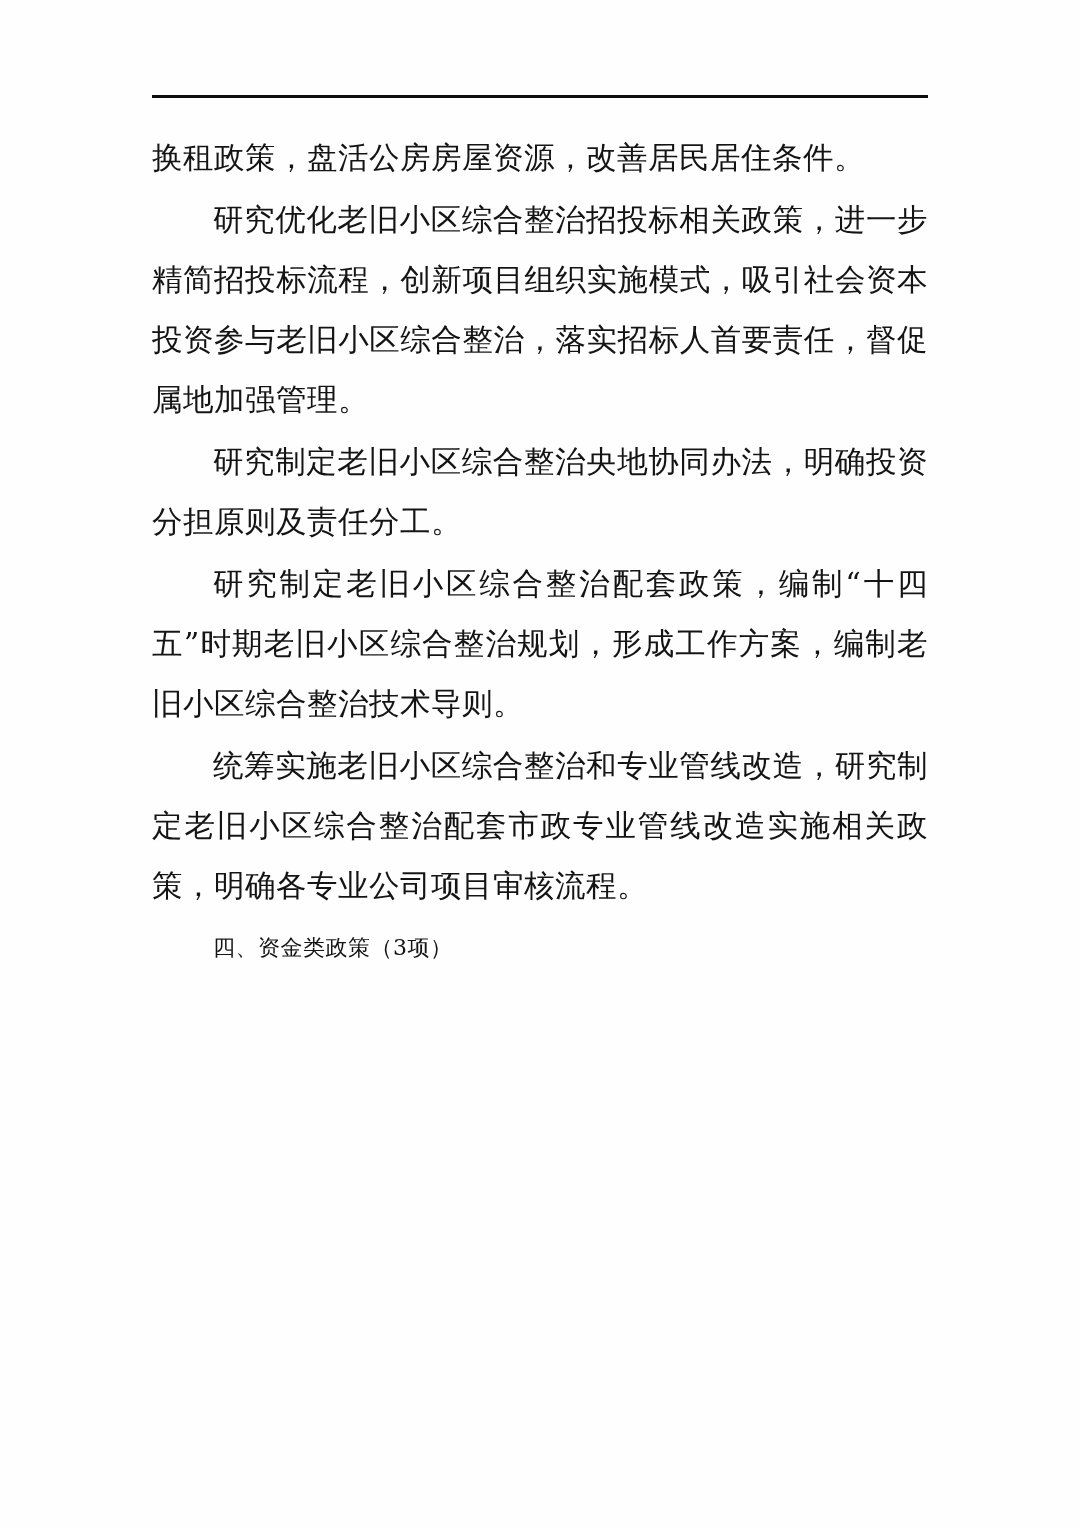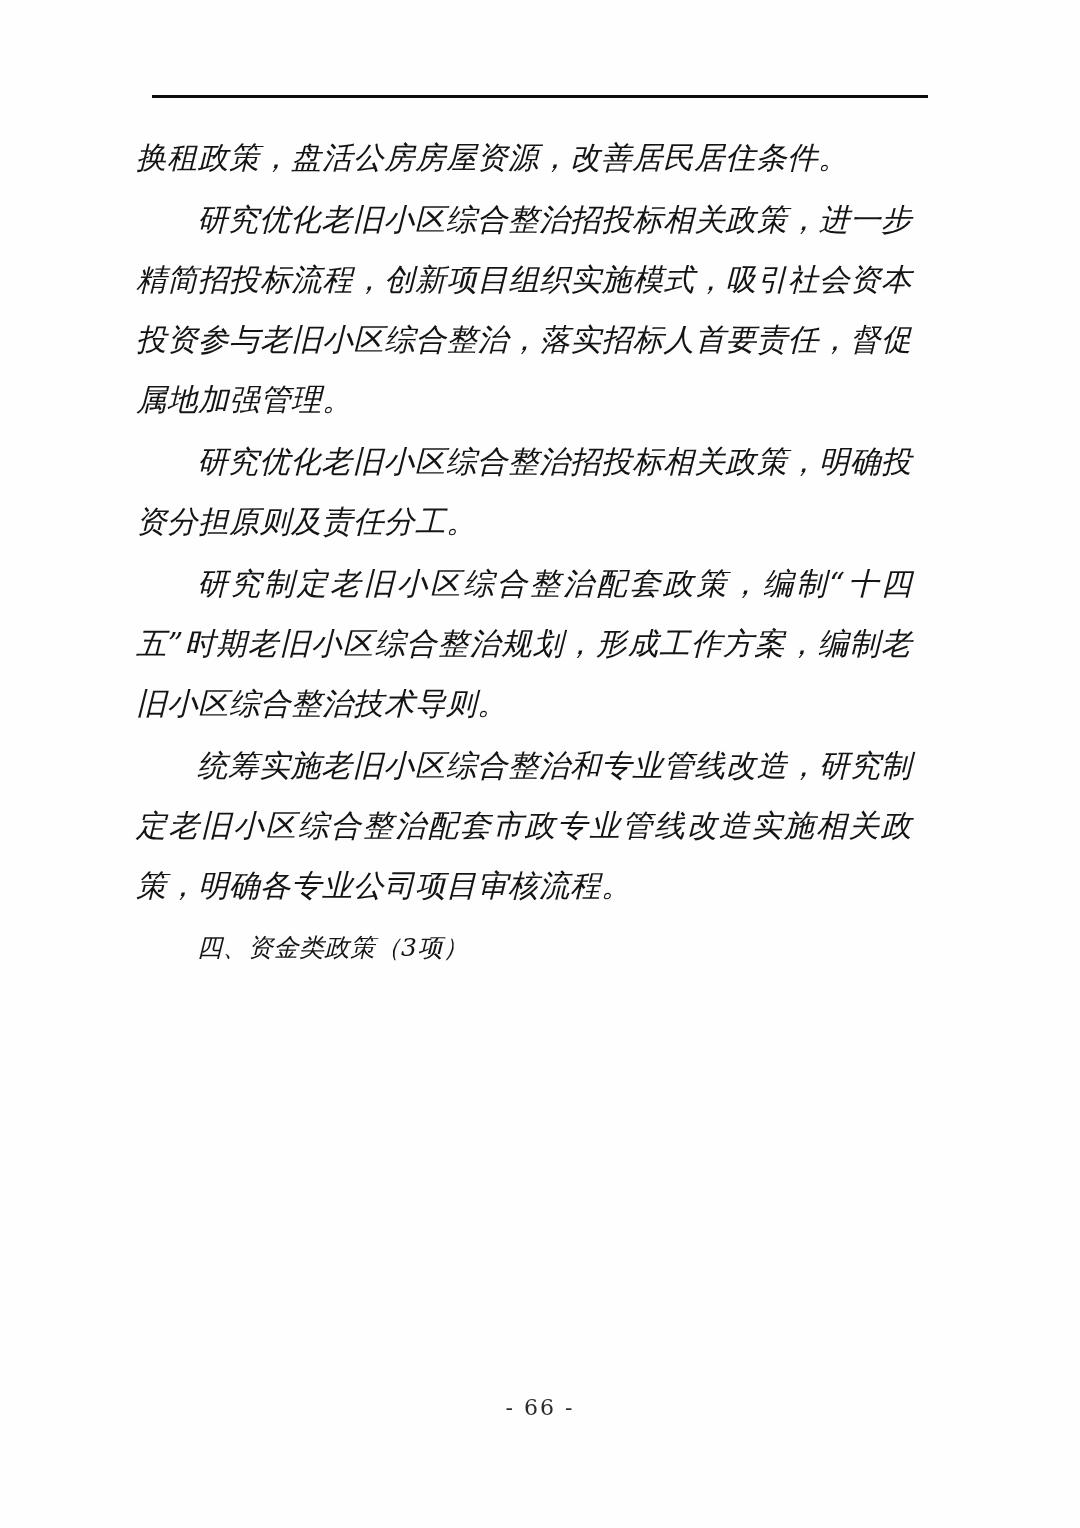--- a/index.html
+++ b/index.html
@@ -26,42 +26,41 @@
   .header-rule {
     position: absolute;
     left: 152px;
     top: 95px;
     width: 776px;
     height: 0;
     border-top: 3px solid #0d0d0d;
   }
   .content {
     position: absolute;
-    left: 136px;
+    left: 152px;
     top: 128px;
     width: 776px;
-    font-style: italic;
   }
   p.para {
     margin: 0 0 2px 0;
     font-size: 30.5px;
     line-height: 60px;
     letter-spacing: 0.5px;
     text-align: justify;
     text-justify: inter-ideograph;
     color: #141414;
     font-family: "DejaVu Serif", serif;
     font-weight: 400;
   }
   p.indent {
     text-indent: 61px;
   }
   p.section-head {
     margin: 0;
-    font-size: 25px;
+    font-size: 22px;
     line-height: 60px;
     letter-spacing: 0.5px;
     text-indent: 61px;
     color: #141414;
     font-weight: 500;
   }
   .page-number {
     position: absolute;
     left: 0;
     top: 1395px;
@@ -79,28 +78,27 @@
 <div class="page">
 
   <div class="header-rule"></div>
 
   <div class="content">
 
     <p class="para">换租政策，盘活公房房屋资源，改善居民居住条件。</p>
 
     <p class="para indent">研究优化老旧小区综合整治招投标相关政策，进一步精简招投标流程，创新项目组织实施模式，吸引社会资本投资参与老旧小区综合整治，落实招标人首要责任，督促属地加强管理。</p>
 
-    <p class="para indent">研究优化老旧小区综合整治招投标相关政策，明确投资分担原则及责任分工。</p>
+    <p class="para indent">研究制定老旧小区综合整治央地协同办法，明确投资分担原则及责任分工。</p>
 
     <p class="para indent">研究制定老旧小区综合整治配套政策，编制“十四五”时期老旧小区综合整治规划，形成工作方案，编制老旧小区综合整治技术导则。</p>
 
     <p class="para indent">统筹实施老旧小区综合整治和专业管线改造，研究制定老旧小区综合整治配套市政专业管线改造实施相关政策，明确各专业公司项目审核流程。</p>
 
     <p class="section-head">四、资金类政策（3项）</p>
 
 
 
 
   </div>
 
-  <div class="page-number">- 66 -</div>
 
 </div>
 
 </body></html>

